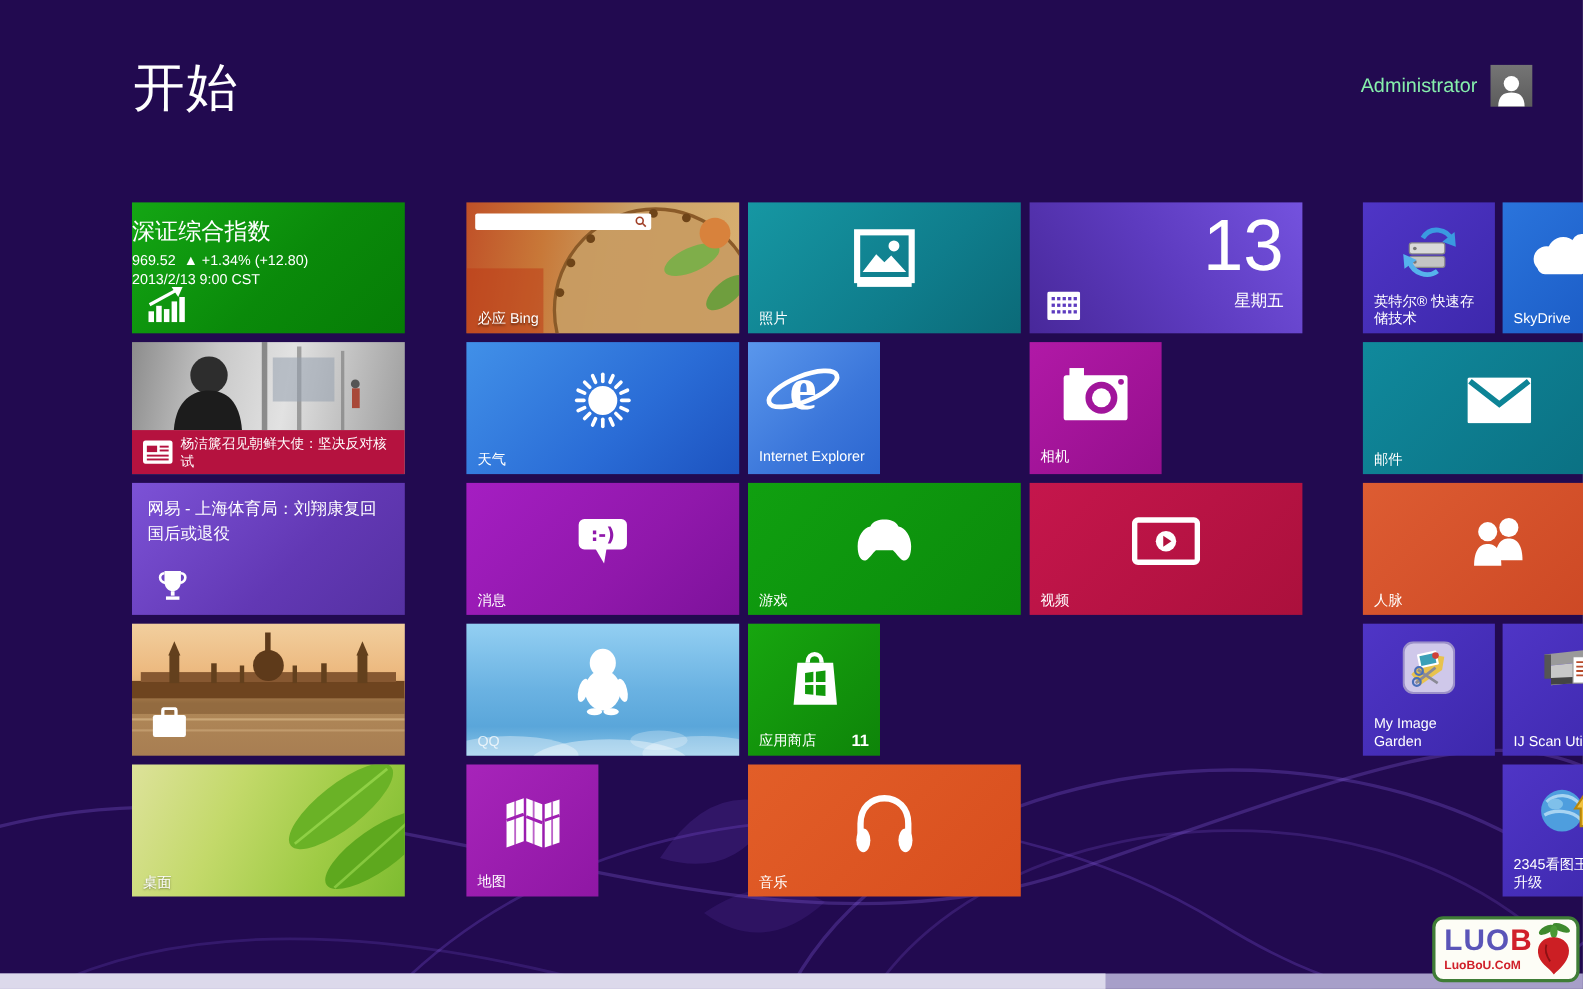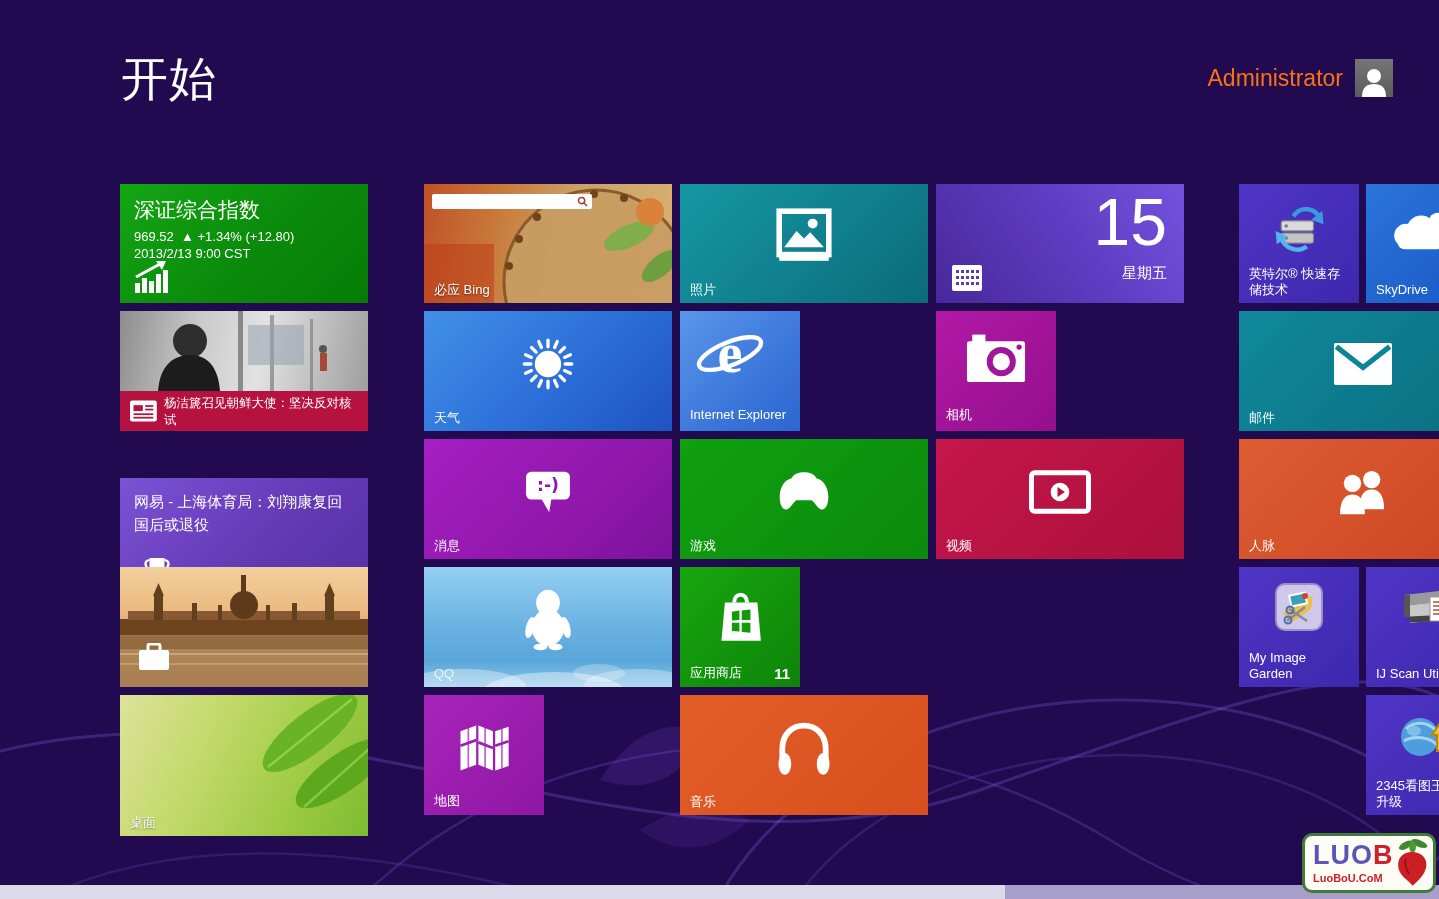--- a/index.html
+++ b/index.html
@@ -3,51 +3,51 @@
 <meta charset="utf-8">
 <style>
   * { margin:0; padding:0; box-sizing:border-box; }
   html,body { width:1439px; height:899px; overflow:hidden; }
   body { font-family:"Liberation Sans","DejaVu Sans",sans-serif; }
   .screen { position:relative; width:1439px; height:899px; background:#220a50; overflow:hidden; }
   .bg-swirls { position:absolute; left:0; top:0; width:100%; height:100%; }
 
   .page-title { position:absolute; left:121px; top:48px; font-size:47px; font-weight:300; color:#fff; letter-spacing:1px; }
   .user-area { position:absolute; top:59px; right:46px; display:flex; align-items:center; gap:12px; cursor:pointer; }
-  .user-name { color:#f97316; font-size:23px; font-weight:300; }
+  .user-name { color:#86efac; font-size:18px; font-weight:300; }
   .avatar { width:38px; height:38px; background:linear-gradient(180deg,#757575,#5c5c5c); display:flex; align-items:flex-end; justify-content:center; overflow:hidden; }
 
   .tile { position:absolute; overflow:hidden; color:#fff; cursor:pointer; }
   .t-label { position:absolute; left:10px; bottom:5px; font-size:13px; line-height:1.25; right:12px; }
   .t-icon-c { position:absolute; left:50%; top:44%; transform:translate(-50%,-50%); }
 
   .bg-stock   { background:linear-gradient(135deg,#14a614 0%,#0a8a0a 55%,#067c06 100%); }
   .bg-news    { background:linear-gradient(100deg,#8c8c8c 0%,#c9c9c9 30%,#e2e2e2 55%,#9a9a9a 100%); }
-  .bg-netease { background:linear-gradient(135deg,#7c52d6 0%,#6238b4 60%,#5531a2 100%);margin-top:39px; }
+  .bg-netease { background:linear-gradient(135deg,#7c52d6 0%,#6238b4 60%,#5531a2 100%); }
   .bg-travel  { background:linear-gradient(180deg,#f2cf9e 0%,#ecb87e 38%,#d9a870 52%,#b08858 60%,#a87e52 100%); }
   .bg-desktop { background:linear-gradient(115deg,#dde29a 0%,#c3d96a 35%,#9ecb44 70%,#7dbc30 100%); }
   .bg-bing    { background:linear-gradient(100deg,#c05028 0%,#c87838 28%,#caa268 58%,#d9b070 100%); }
   .bg-weather { background:linear-gradient(135deg,#4190e8 0%,#2a6cd6 60%,#1d53c0 100%); }
   .bg-msg     { background:linear-gradient(135deg,#a51ec2 0%,#9018ab 60%,#7d129b 100%); }
   .bg-qq      { background:linear-gradient(180deg,#93cff2 0%,#6ab2e2 50%,#5aa6da 78%,#8cc6e8 100%); }
   .bg-maps    { background:linear-gradient(135deg,#a724ba 0%,#8f17a4 100%); }
   .bg-photos  { background:linear-gradient(135deg,#1697a3 0%,#0f7d8c 60%,#0b6a78 100%); }
   .bg-ie      { background:linear-gradient(135deg,#5a97ec 0%,#3b76da 60%,#2c66d0 100%); }
   .bg-games   { background:linear-gradient(135deg,#10a010 0%,#0b8a0b 100%);padding-left:40px; }
   .bg-store   { background:linear-gradient(135deg,#17a60f 0%,#0e8409 100%); }
   .bg-music   { background:linear-gradient(135deg,#e25e28 0%,#d84e1e 100%); }
   .bg-cal     { background:linear-gradient(55deg,#48289a 0%,#5d3bbf 50%,#7452de 100%); }
   .bg-camera  { background:linear-gradient(135deg,#b119a7 0%,#950f8c 100%); }
   .bg-video   { background:linear-gradient(135deg,#c5164c 0%,#ab103c 100%); }
   .bg-appviolet { background:linear-gradient(135deg,#4f35c6 0%,#3d28ac 100%); }
   .bg-skydrive { background:linear-gradient(135deg,#2a74dc 0%,#1958c2 100%); }
   .bg-mail    { background:linear-gradient(135deg,#10899c 0%,#0a6e80 100%); }
   .bg-people  { background:linear-gradient(135deg,#dd5c32 0%,#cb4623 100%); }
 
-  .stock-body { padding:12px 14px; }
+  .stock-body { padding:12px 0; }
   .stock-title { font-size:21px; font-weight:400; }
   .stock-quote { font-size:13px; margin-top:5px; }
   .stock-time { font-size:13px; margin-top:2px; }
 
   .news-img { position:absolute; left:0; top:0; width:248px; height:80px; }
   .news-strip { position:absolute; left:0; bottom:0; width:248px; height:40px; background:#b5123f; }
   .news-headline { position:absolute; left:44px; top:4px; right:6px; font-size:12.5px; line-height:1.35; color:#fff; }
 
   .netease-headline { position:absolute; left:14px; top:13px; right:18px; font-size:15px; line-height:1.5; }
 
@@ -167,21 +167,21 @@
       <rect x="0" y="68" width="248" height="14" fill="rgba(104,66,30,0.40)"></rect>
       <rect x="0" y="86" width="248" height="2" fill="rgba(255,228,180,0.35)"></rect>
       <rect x="0" y="96" width="248" height="2" fill="rgba(255,228,180,0.25)"></rect>
     </svg>
     <svg style="position:absolute;left:18px;bottom:16px;" width="32" height="28" viewBox="0 0 32 28">
       <rect x="10" y="1" width="12" height="9" rx="2" fill="none" stroke="#fff" stroke-width="3"></rect>
       <rect x="1" y="7" width="30" height="20" rx="2" fill="#fff"></rect>
     </svg>
   </div>
 
-  <div class="tile bg-desktop" style="left:120px;top:695px;width:248px;height:141px;">
+  <div class="tile bg-desktop" style="left:120px;top:695px;width:248px;height:120px;">
     <svg style="position:absolute;left:0;top:0;" viewBox="0 0 248 120" width="248" height="120" preserveAspectRatio="none">
       <ellipse cx="190" cy="38" rx="58" ry="20" fill="#6ab226" transform="rotate(-38 190 38)"></ellipse>
       <path d="M148 72 L232 4" stroke="#8fd045" stroke-width="2.5" fill="none"></path>
       <ellipse cx="222" cy="78" rx="55" ry="19" fill="#5ea81e" transform="rotate(-35 222 78)"></ellipse>
       <path d="M184 112 L258 46" stroke="#86c83e" stroke-width="2.5" fill="none"></path>
     </svg>
     <span class="t-label photo-label">桌面</span>
   </div>
 
   <div class="tile bg-bing" style="left:424px;top:184px;width:248px;height:119px;">
@@ -314,21 +314,21 @@
   <div class="tile bg-music" style="left:680px;top:695px;width:248px;height:120px;">
     <svg class="t-icon-c" width="64" height="60" viewBox="0 0 100 94">
       <path d="M16 70 L16 48 C16 26 31 12 50 12 C69 12 84 26 84 48 L84 70" fill="none" stroke="#fff" stroke-width="9"></path>
       <ellipse cx="20" cy="72" rx="10" ry="17" fill="#fff"></ellipse>
       <ellipse cx="80" cy="72" rx="10" ry="17" fill="#fff"></ellipse>
     </svg>
     <span class="t-label">音乐</span>
   </div>
 
   <div class="tile bg-cal" style="left:936px;top:184px;width:248px;height:119px;">
-    <div class="cal-day">15</div>
+    <div class="cal-day">13</div>
     <div class="cal-week">星期五</div>
     <svg style="position:absolute;left:16px;bottom:12px;" width="30" height="26" viewBox="0 0 30 26">
       <rect x="0" y="0" width="30" height="26" rx="2" fill="#fff"></rect>
       <g fill="#5d3bbf">
         <rect x="4" y="5" width="3" height="3"></rect>
           <rect x="9" y="5" width="3" height="3"></rect>
           <rect x="14" y="5" width="3" height="3"></rect>
           <rect x="19" y="5" width="3" height="3"></rect>
           <rect x="24" y="5" width="3" height="3"></rect>
         <rect x="4" y="11" width="3" height="3"></rect>

